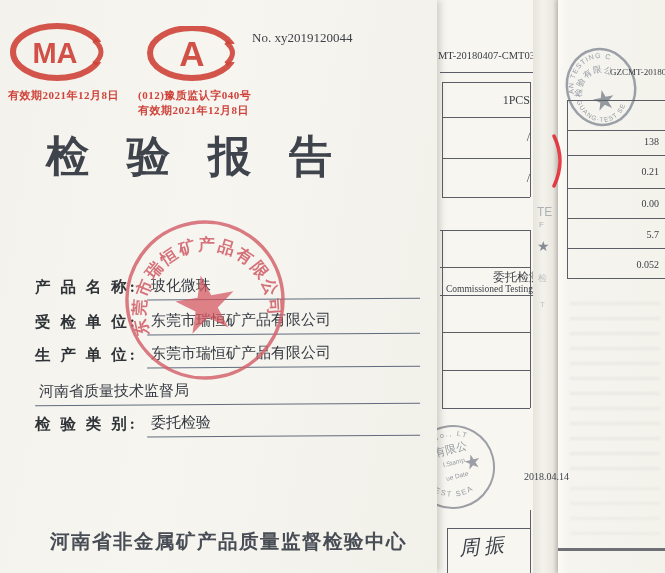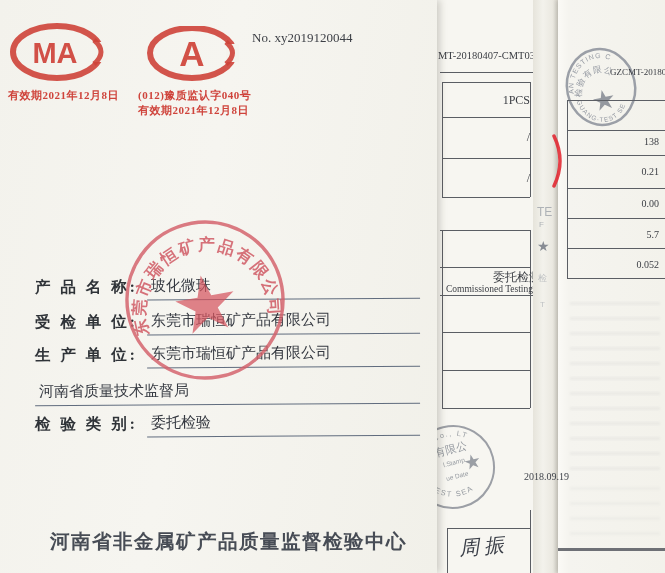--- a/index.html
+++ b/index.html
@@ -73,20 +73,21 @@
         <rect x="80" y="18" width="13" height="18" fill="#f4f3ed"></rect>
         <path d="M80,16 q13,11 0,22" fill="none" stroke="rgba(206,66,56,.9)" stroke-width="5"></path>
         <text x="46" y="40" text-anchor="middle" font-size="35" font-weight="bold" fill="rgba(206,66,56,.92)">A</text>
       </svg>
       <div class="red validity">(012)豫质监认字040号</div>
       <div class="red validity">有效期2021年12月8日</div>
     </div>
 
     <div class="abs report-no" style="left:252px;top:30px;">No. xy2019120044</div>
 
+    <div class="abs title" style="left:46px;top:128px;">检验报告</div>
 
     <div class="frow" style="top:270px;">
       <span class="flabel">产 品 名 称:</span>
       <span class="fval">玻化微珠</span>
     </div>
     <div class="frow" style="top:305px;">
       <span class="flabel">受 检 单 位:</span>
       <span class="fval">东莞市瑞恒矿产品有限公司</span>
     </div>
     <div class="frow" style="top:338px;">
@@ -213,14 +214,14 @@
     <div class="bleed" style="left:12px;top:300px;width:90px;height:170px;"></div>
     <div class="bleed" style="left:12px;top:480px;width:90px;height:55px;opacity:.35;"></div>
 
     <div class="scanline" style="left:0;top:548px;width:107px;height:3px;"></div>
   </div>
 
   <svg class="abs" style="left:551px;top:133px;z-index:5;" width="16" height="56">
     <path d="M3,3 Q15,28 3,53" fill="none" stroke="#e1242f" stroke-width="3.5" stroke-linecap="round" opacity=".88"></path>
   </svg>
 
-  <div class="abs" style="left:524px;top:471px;z-index:6;font-size:10px;color:#40444b;white-space:nowrap;">2018.09.19</div>
+  <div class="abs" style="left:524px;top:471px;z-index:6;font-size:10px;color:#40444b;white-space:nowrap;">2018.04.14</div>
 </div>
 
 </body></html>

